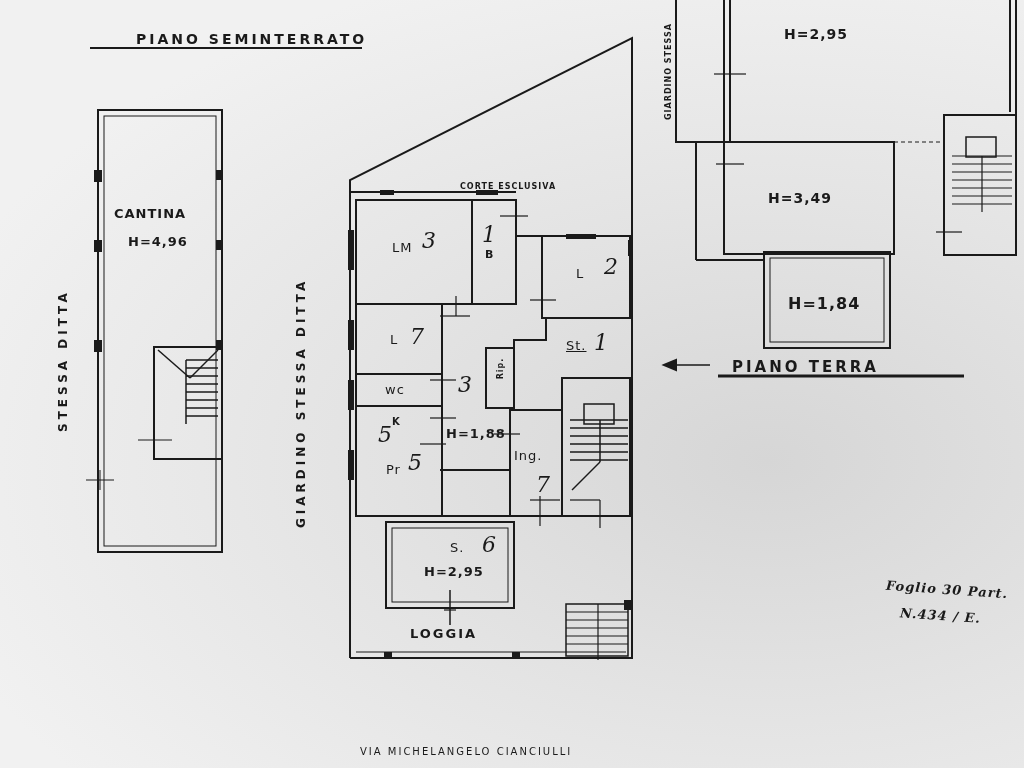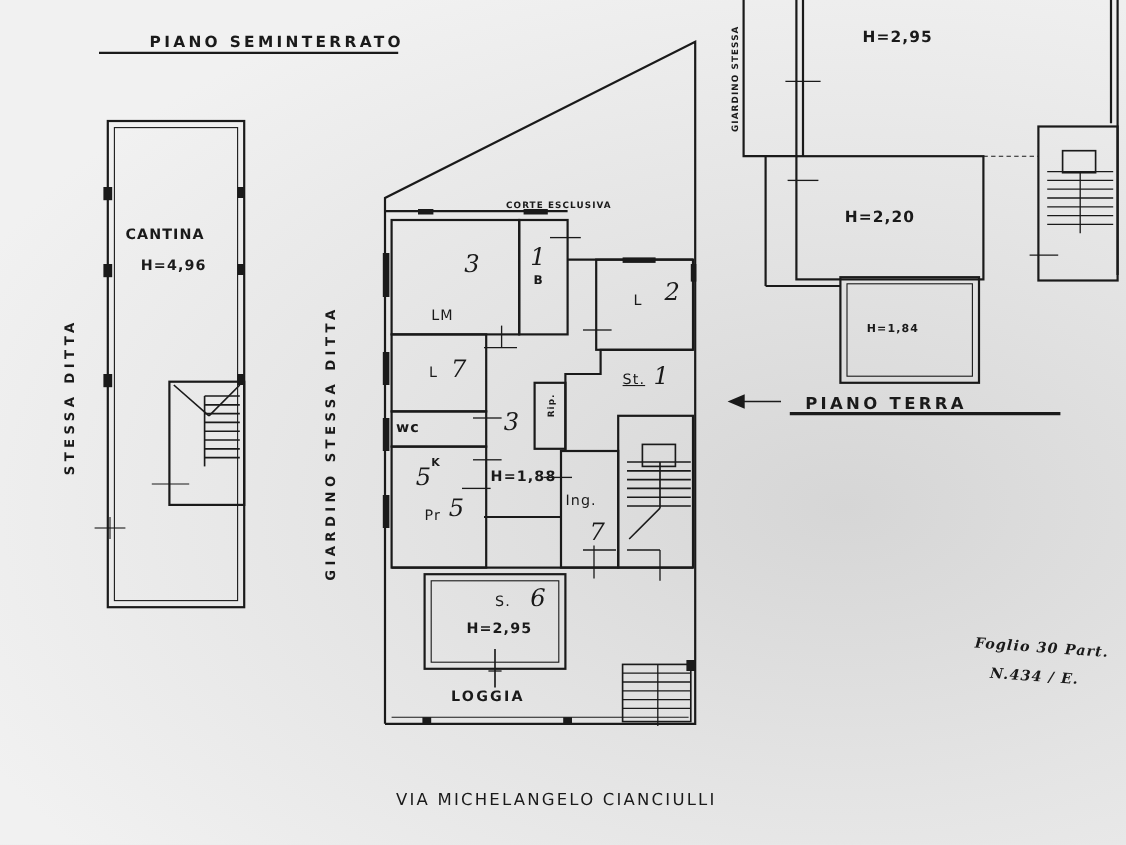--- a/index.html
+++ b/index.html
@@ -5,21 +5,21 @@
   html,body{margin:0;padding:0;}
   body{width:1024px;height:768px;overflow:hidden;background:#e9e9e9;font-family:"DejaVu Sans",sans-serif;color:#111;position:relative;}
   .bg{position:absolute;inset:0;background:radial-gradient(ellipse at 75% 60%,#d6d6d6 0%,#e4e4e4 40%,#f1f1f1 80%);}
   svg.plan{position:absolute;left:0;top:0;}
   .lbl{position:absolute;font-family:"DejaVu Sans",sans-serif;font-weight:bold;color:#1a1a1a;white-space:nowrap;letter-spacing:1px;}
   .title{font-size:14px;letter-spacing:3px;}
   .room{font-size:13px;font-weight:bold;}
   .hand{font-family:"DejaVu Serif",serif;font-style:italic;font-weight:normal;font-size:22px;}
   .vert{transform-origin:left top;transform:rotate(-90deg);font-size:12px;letter-spacing:4px;}
   .small{font-size:8px;letter-spacing:1px;}
-  .street{font-size:15px;letter-spacing:2px;font-weight:normal;}
+  .street{font-size:10px;letter-spacing:2px;font-weight:normal;margin-top:28px;}
   .sign{font-family:"DejaVu Serif",serif;font-style:italic;font-weight:bold;font-size:13px;}
 </style>
 </head>
 <body>
 
 <div class="bg"></div>
 
 <svg class="plan" width="1024" height="768" viewBox="0 0 1024 768">
   <g stroke="#1a1a1a" fill="none" stroke-width="2">
 
@@ -159,48 +159,48 @@
 </svg>
 
 <div class="lbl title" style="left:108px;top:31px;margin-left:28px;">PIANO SEMINTERRATO</div>
 <div class="lbl room" style="left:114px;top:206px;">CANTINA</div>
 <div class="lbl room" style="left:128px;top:234px;">H=4,96</div>
 <div class="lbl vert" style="left:56px;top:432px;">STESSA DITTA</div>
 
 <div class="lbl small" style="left:460px;top:140px;margin-top:42px;">CORTE ESCLUSIVA</div>
 <div class="lbl vert" style="left:294px;top:528px;">GIARDINO STESSA DITTA</div>
 
-<div class="lbl room" style="left:392px;top:240px;font-weight:normal;margin-top:40px;">LM</div>
+<div class="lbl room" style="left:392px;top:240px;font-weight:normal;">LM</div>
 <div class="lbl hand" style="left:422px;top:228px;">3</div>
 <div class="lbl hand" style="left:482px;top:222px;">1</div>
 <div class="lbl room" style="left:485px;top:248px;font-size:11px;">B</div>
 <div class="lbl room" style="left:576px;top:266px;font-weight:normal;">L</div>
 <div class="lbl hand" style="left:604px;top:254px;">2</div>
 <div class="lbl room" style="left:390px;top:332px;font-weight:normal;">L</div>
 <div class="lbl hand" style="left:410px;top:324px;">7</div>
 <div class="lbl room" style="left:566px;top:338px;font-weight:normal;text-decoration:underline;">St.</div>
 <div class="lbl hand" style="left:594px;top:330px;">1</div>
-<div class="lbl room" style="left:360px;top:382px;font-weight:bold;text-align:center;">wc</div>
+<div class="lbl room" style="left:385px;top:382px;font-weight:normal;text-align:center;">wc</div>
 <div class="lbl hand" style="left:458px;top:372px;">3</div>
 <div class="lbl hand" style="left:378px;top:422px;">5</div>
 <div class="lbl room" style="left:392px;top:416px;font-size:10px;">K</div>
 <div class="lbl room" style="left:386px;top:462px;font-weight:normal;">Pr</div>
 <div class="lbl hand" style="left:408px;top:450px;">5</div>
 <div class="lbl room" style="left:446px;top:426px;">H=1,88</div>
 <div class="lbl room" style="left:514px;top:448px;font-weight:normal;">Ing.</div>
 <div class="lbl hand" style="left:536px;top:472px;">7</div>
 <div class="lbl room" style="left:450px;top:540px;font-weight:normal;">S.</div>
 <div class="lbl hand" style="left:482px;top:532px;">6</div>
 <div class="lbl room" style="left:424px;top:564px;">H=2,95</div>
 <div class="lbl room" style="left:410px;top:626px;letter-spacing:2px;text-align:center;">LOGGIA</div>
 <div class="lbl small" style="left:490px;top:364px;transform:rotate(-90deg);">Rip.</div>
 
 <div class="lbl vert small" style="left:664px;top:120px;font-size:8px;">GIARDINO STESSA</div>
 <div class="lbl room" style="left:784px;top:26px;font-size:14px;">H=2,95</div>
-<div class="lbl room" style="left:768px;top:190px;font-size:14px;">H=2,20</div>
-<div class="lbl room" style="left:788px;top:294px;font-size:10px;">H=1,84</div>
+<div class="lbl room" style="left:768px;top:190px;font-size:14px;">H=3,49</div>
+<div class="lbl room" style="left:788px;top:294px;font-size:16px;">H=1,84</div>
 
 <div class="lbl title" style="left:732px;top:358px;font-size:15px;">PIANO TERRA</div>
 
 <div class="lbl street" style="left:360px;top:718px;">VIA MICHELANGELO CIANCIULLI</div>
 
 <div class="lbl sign" style="left:886px;top:582px;transform:rotate(4deg);">Foglio 30 Part.</div>
 <div class="lbl sign" style="left:900px;top:608px;transform:rotate(4deg);">N.434 / E.</div>
 
 </body></html>

